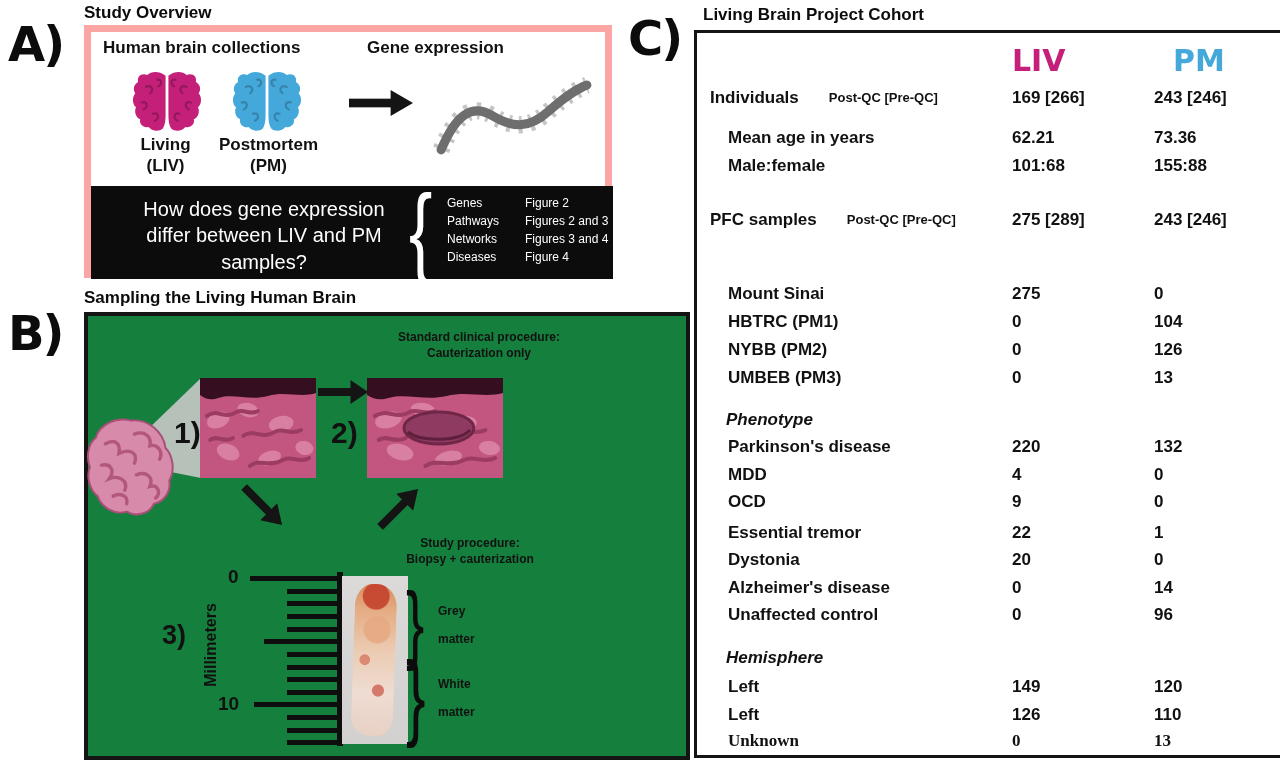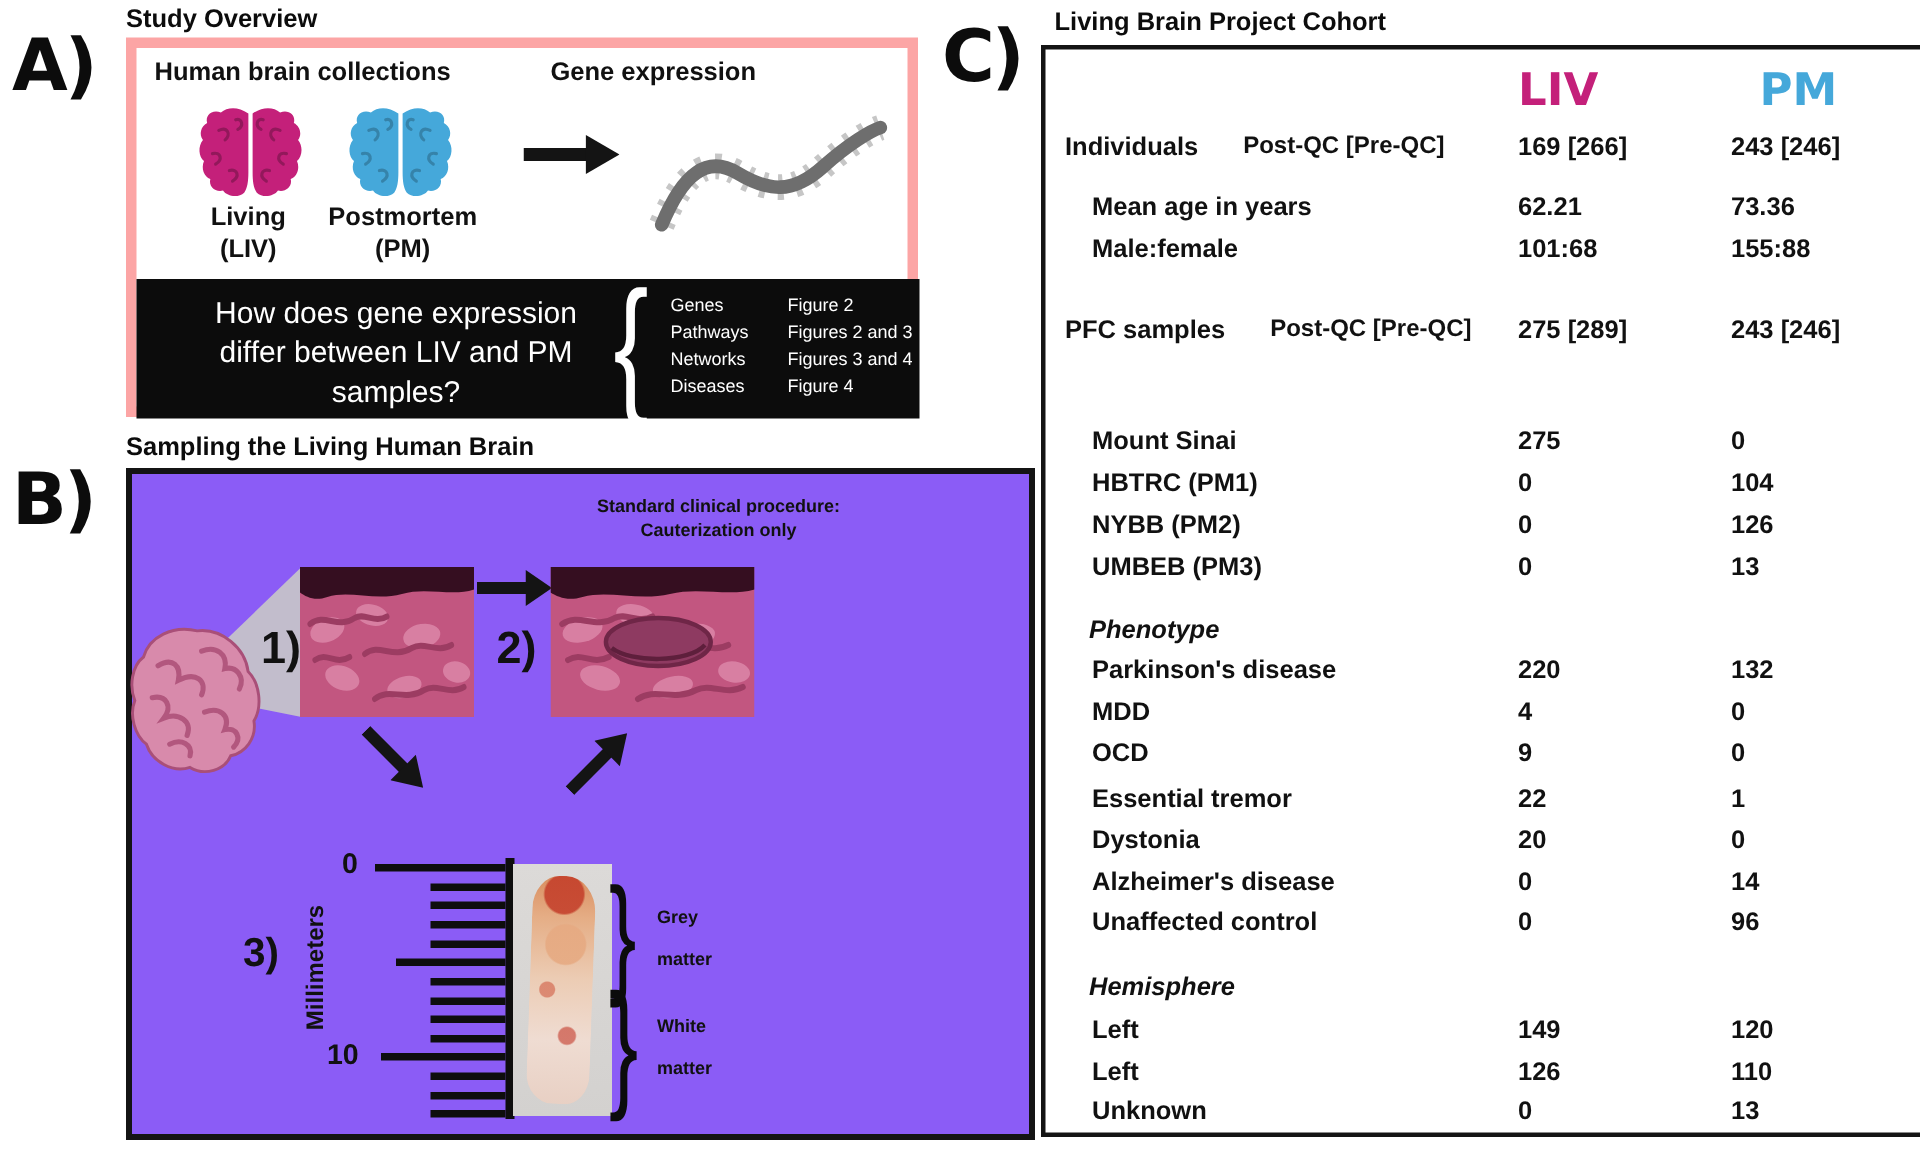--- a/index.html
+++ b/index.html
@@ -23,21 +23,21 @@
   #qboxA { left:0; top:154px; width:522px; height:93px; background:#0c0c0c; color:#fff; }
   #qtext { left:8px; top:10px; width:330px; text-align:center; font-size:20px; line-height:1.32; font-weight:400; }
   #braceA { left:318px; top:-8px; font-size:100px; line-height:104px; font-weight:400;
             transform:scaleX(.7); transform-origin:left center; color:#fff; }
   .maprow { position:absolute; left:356px; width:160px; height:17px; font-size:12px; line-height:16px; color:#fff; white-space:nowrap; }
   .maprow .topic { display:inline-block; width:78px; }
   .brain-top { width:72px; height:62px; display:block; }
   .brain-label { text-align:center; font-size:17px; font-weight:700; line-height:1.25; }
 
   
-  #boxB { left:84px; top:312px; width:606px; height:448px; border:4px solid #141414; background:#8b5cf6; }
+  #boxB { left:84px; top:312px; width:606px; height:448px; border:4px solid #141414; background:#15803d; }
   .proc-text { text-align:center; font-size:12px; font-weight:700; line-height:1.3; white-space:nowrap; }
   .stepnum { font-size:30px; font-weight:700; }
   .cortex { border:0; }
   #cone { left:57px; top:62px; width:56px; height:100px; background:#c8c8c8; opacity:.9;
           clip-path:polygon(0% 54%, 100% 0%, 100% 100%, 10% 90%); }
   .tick { position:absolute; height:5px; background:#0e0e0e; }
   #rulerbar { left:249px; top:256px; width:6px; height:174px; background:#0e0e0e; }
   .ruler-num { font-size:19px; font-weight:700; }
   #mmlabel { left:64px; top:319px; width:120px; height:20px; text-align:center;
              font-size:16px; font-weight:700; transform:rotate(-90deg); }
@@ -55,21 +55,21 @@
   .matter-label { font-size:12px; font-weight:700; line-height:28px; white-space:nowrap; }
 
   
   #boxC { left:694px; top:30px; width:596px; height:728px; border:3px solid #141414; background:#fff; }
   .chead { font-size:30px; font-weight:700; font-family:"DejaVu Sans", sans-serif; letter-spacing:0; }
   .crow { position:absolute; left:0; width:566px; height:24px; }
   .clabel { position:absolute; font-size:17px; font-weight:700; white-space:nowrap; }
   .clabel.main { left:13px; }
   .clabel.indent { left:31px; }
   .clabel.section { left:29px; font-style:italic; }
-  .qual { font-size:16px; font-weight:700; margin-left:6px; position:relative; top:-1px;padding-left:24px; }
+  .qual { font-size:13px; font-weight:700; margin-left:6px; position:relative; top:-1px;padding-left:24px; }
   .cval { position:absolute; font-size:17px; font-weight:700; white-space:nowrap; }
   .cval.liv { left:315px; }
   .cval.pm  { left:457px; }
 
   
   .arrow svg { display:block; width:100%; height:100%; }
 
   svg.hidden-defs { position:absolute; width:0; height:0; }
 </style>
 </head>
@@ -214,20 +214,24 @@
     <svg viewBox="0 0 60 24" preserveAspectRatio="none">
         <use href="#arrowG"></use>
       </svg>
   </div>
   <div class="abs arrow" style="left:284px; top:180px; width:54px; height:24px; transform:rotate(-45deg);">
     <svg viewBox="0 0 60 24" preserveAspectRatio="none">
         <use href="#arrowG"></use>
       </svg>
   </div>
 
+  <div class="abs proc-text" style="left:262px; top:220px; width:240px;">
+    <div>Study procedure:</div>
+    <div>Biopsy + cauterization</div>
+  </div>
 
   <div class="abs stepnum" style="left:74px; top:304px; font-size:27px;">3)</div>
   <div class="abs" id="mmlabel">Millimeters</div>
   <div class="abs ruler-num" style="left:140px; top:250px;">0</div>
   <div class="abs ruler-num" style="left:130px; top:377px;">10</div>
   <div class="abs" id="rulerbar"></div>
   <div>
     <div class="tick" style="left:162px; top:260px; width:87px;"></div>
     <div class="tick" style="left:199px; top:273px; width:50px;"></div>
     <div class="tick" style="left:199px; top:285px; width:50px;"></div>
@@ -351,18 +355,18 @@
   <div class="crow" style="top:644px;">
     <span class="clabel indent">Left</span>
     <span class="cval liv">149</span>
     <span class="cval pm">120</span>
   </div>
   <div class="crow" style="top:672px;">
     <span class="clabel indent">Left</span>
     <span class="cval liv">126</span>
     <span class="cval pm">110</span>
   </div>
-  <div class="crow" style="top:698px;">
+  <div class="crow" style="top:698px;font-family:Liberation Serif, serif;">
     <span class="clabel indent">Unknown</span>
     <span class="cval liv">0</span>
     <span class="cval pm">13</span>
   </div>
 </div>
 
 </body></html>

